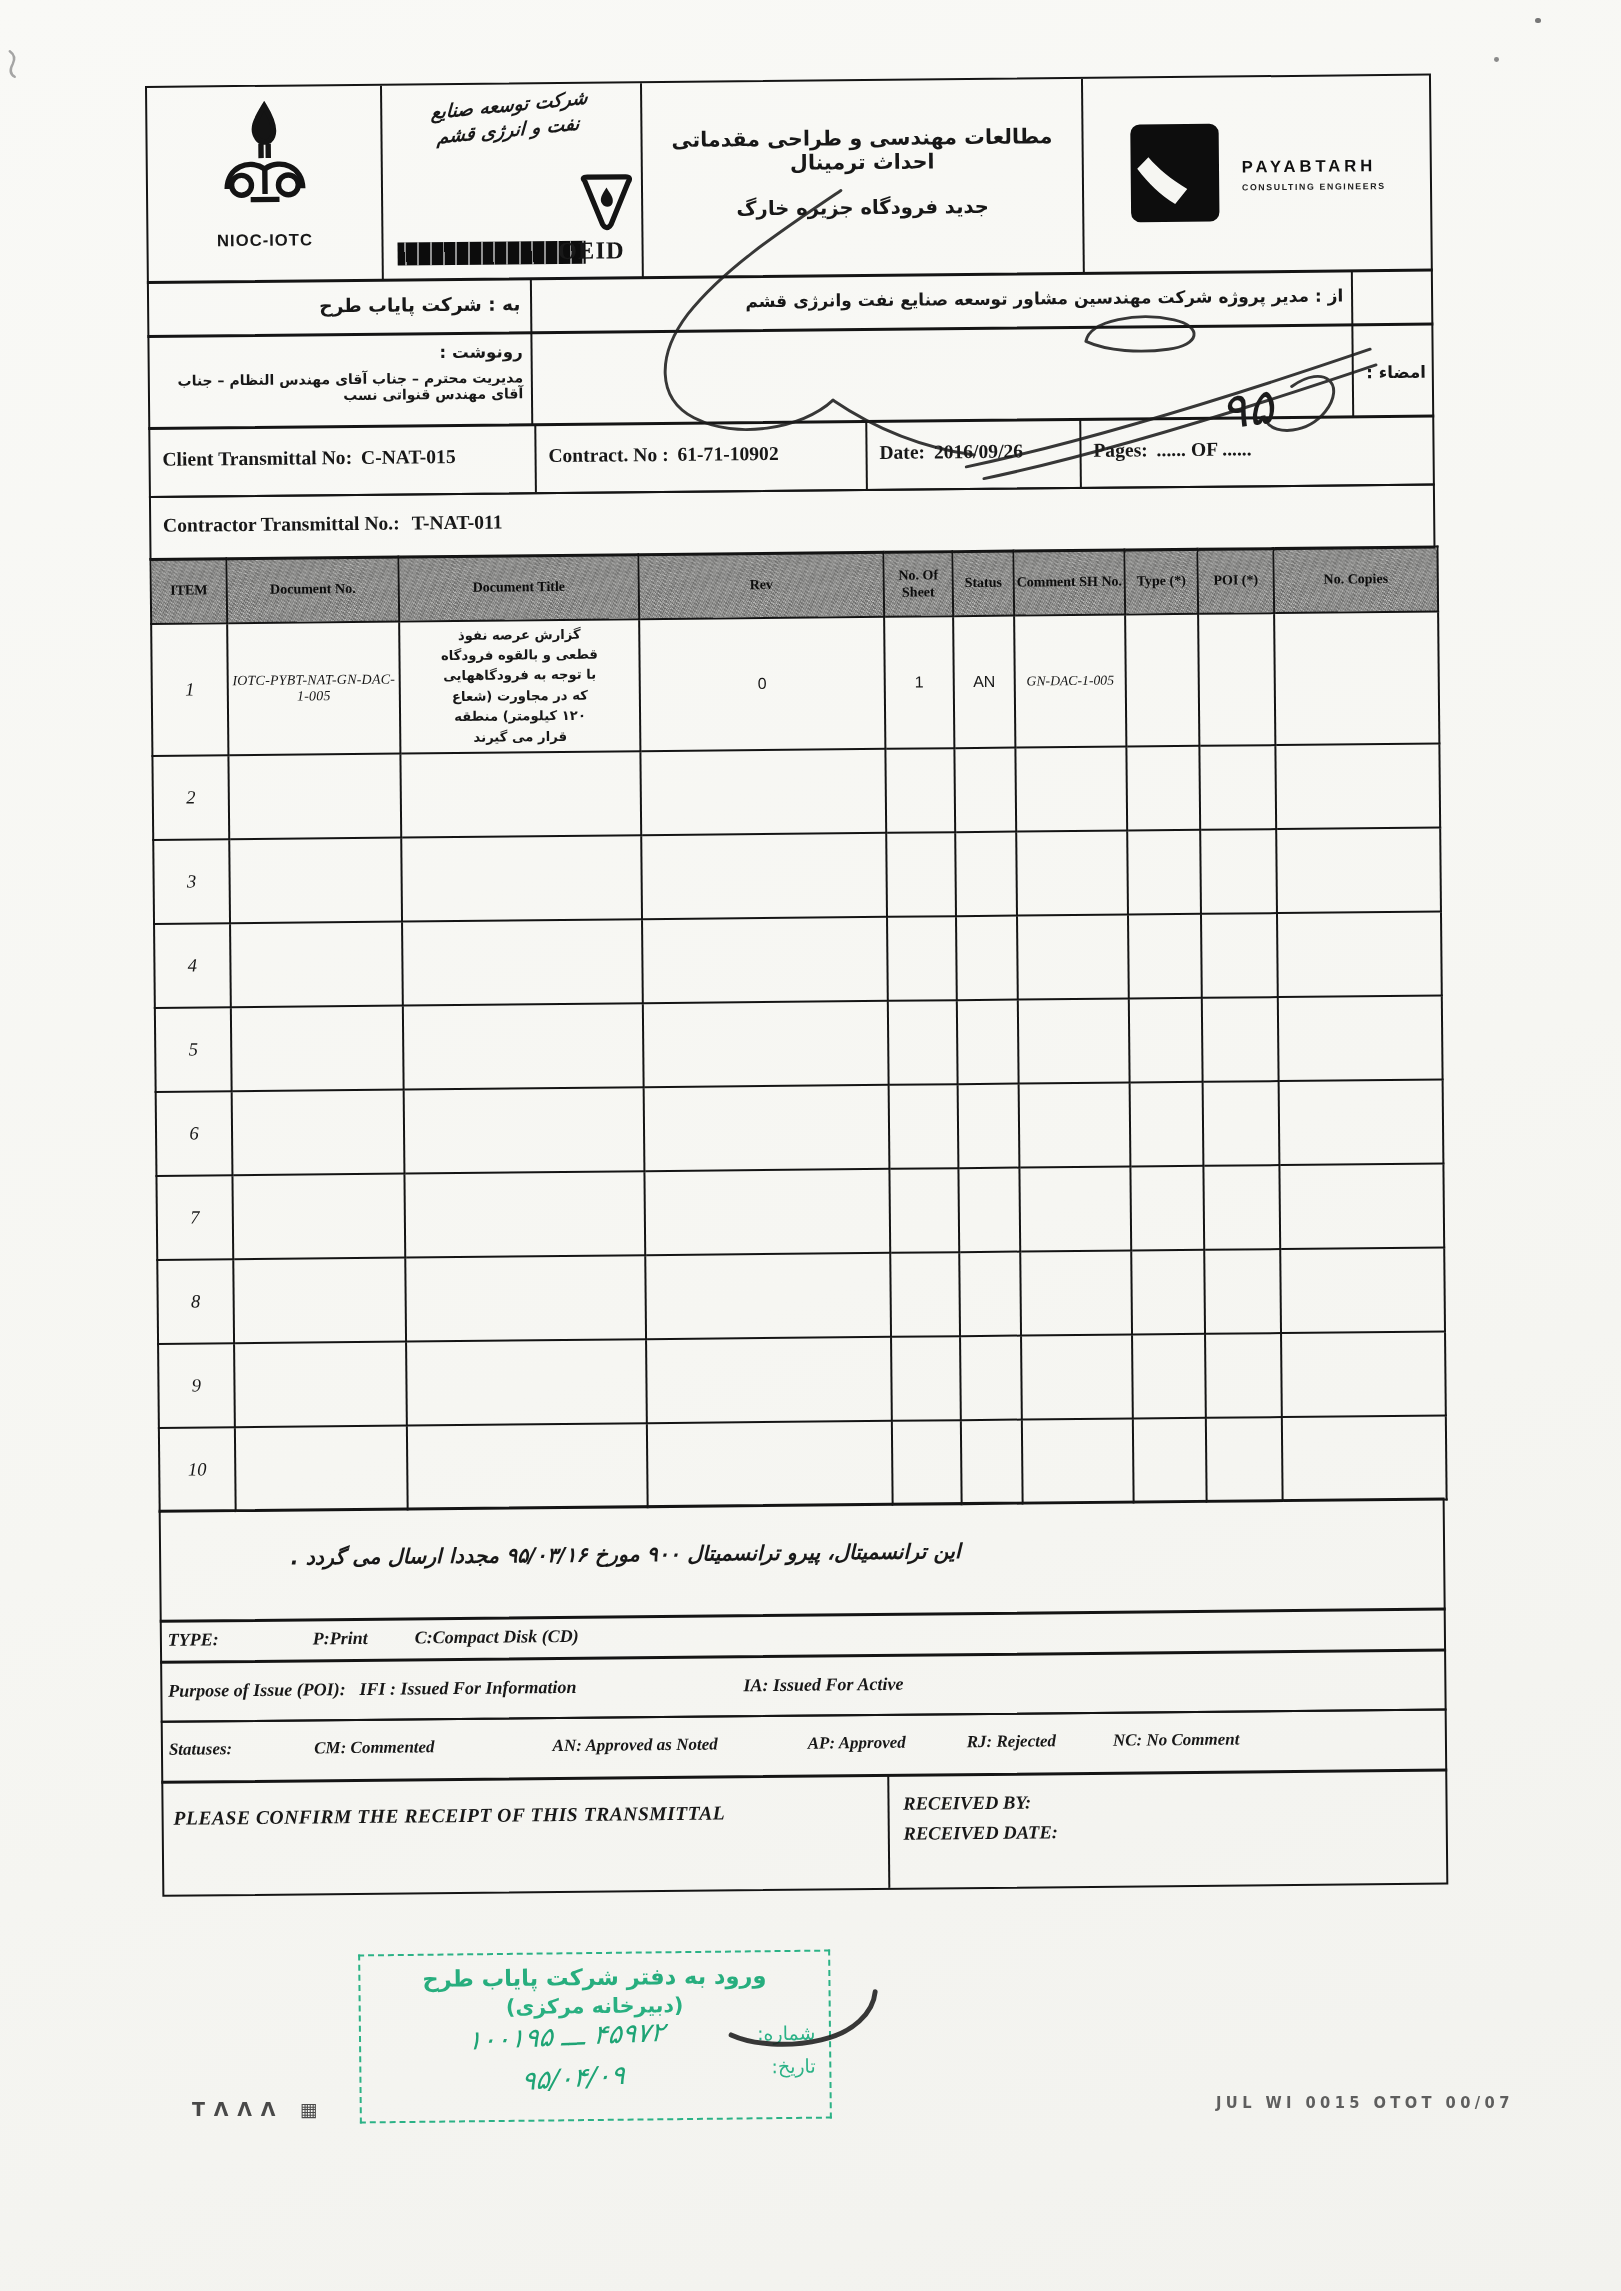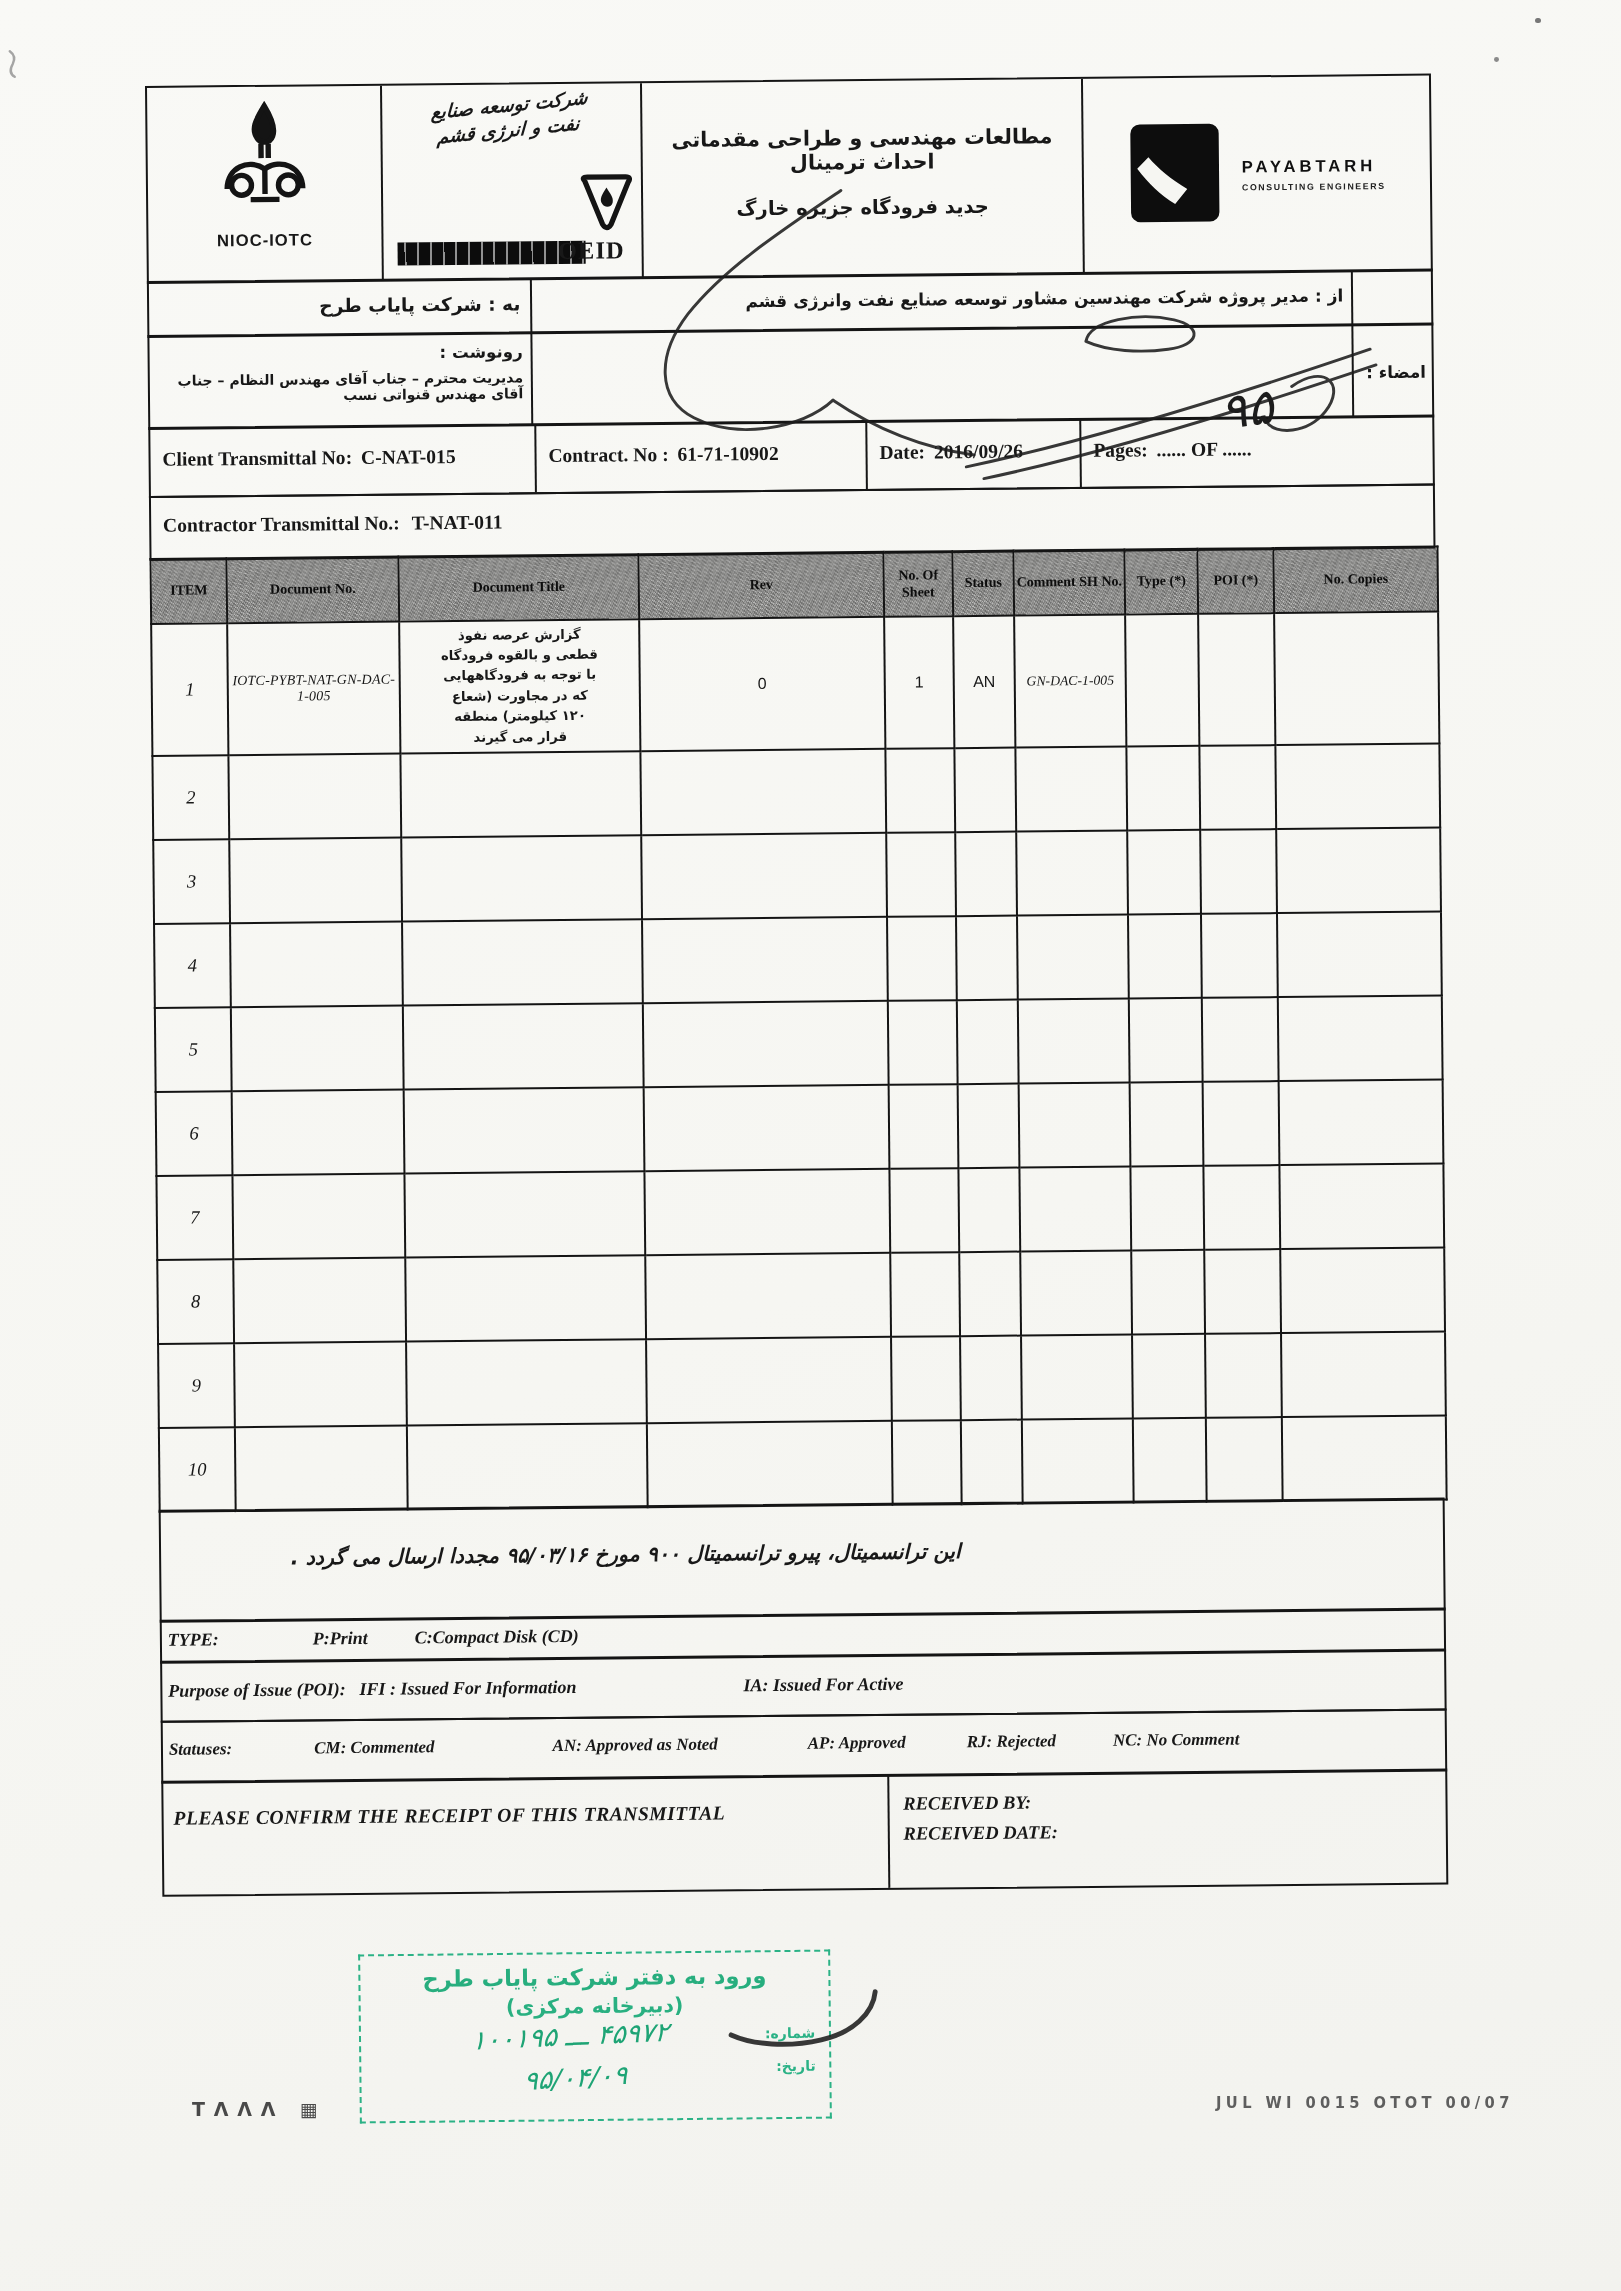--- a/index.html
+++ b/index.html
@@ -93,21 +93,21 @@
   .confirm-right { width:556px; padding:13.7px 0 0 13.7px; font-style:italic; font-weight:bold; font-size:18.6px; line-height:1.6; }
 
   
   .stamp {
     position:absolute; left:359px; top:1952px; width:472px; height:169px;
     border:2.9px dashed #2bb286; transform:rotate(-0.6deg); direction:rtl; text-align:center;
   }
   .stamp .l1 { margin-top:9.8px; font-size:22.5px; font-weight:bold; color:#27ae7e; }
   .stamp .l2 { margin-top:3.9px; font-size:20.6px; font-weight:bold; color:#29b081; }
   .stamp .vrow { display:flex; align-items:center; padding:0 13.7px; margin-top:2px; }
-  .stamp .vlabel { font-size:14px; font-weight:bold; color:#2bb286; }
+  .stamp .vlabel { font-size:19px; font-weight:normal; color:#2bb286; }
   .stamp .vval { flex:1; font-style:italic; font-size:26.5px; color:#1ea475; letter-spacing:2.9px; transform:skewX(-6deg) rotate(-2deg); }
   .stamp .vrow.date .vval { transform:skewX(-6deg) rotate(-3deg) translateY(8.8px); }
 
   
   .fax-left  { position:absolute; left:192px; top:2098px; font-family:"DejaVu Sans",sans-serif; font-weight:bold; font-size:19px; letter-spacing:8.8px; color:#2c2c2c; opacity:.85; }
   .fax-right { position:absolute; left:1216px; top:2094px; font-family:"DejaVu Sans",sans-serif; font-weight:bold; font-size:14.7px; letter-spacing:4.4px; color:#3a3a3a; opacity:.8; transform:scaleY(1.05); }
   .overlay { position:absolute; left:0; top:0; z-index:6; pointer-events:none; }
   .speck1 { position:absolute; left:1535px; top:17.6px; width:5.9px; height:5.9px; border-radius:50%; background:#777; }
   .speck2 { position:absolute; left:1494px; top:57px; width:4.9px; height:4.9px; border-radius:50%; background:#8a8a8a; }
 </style>

